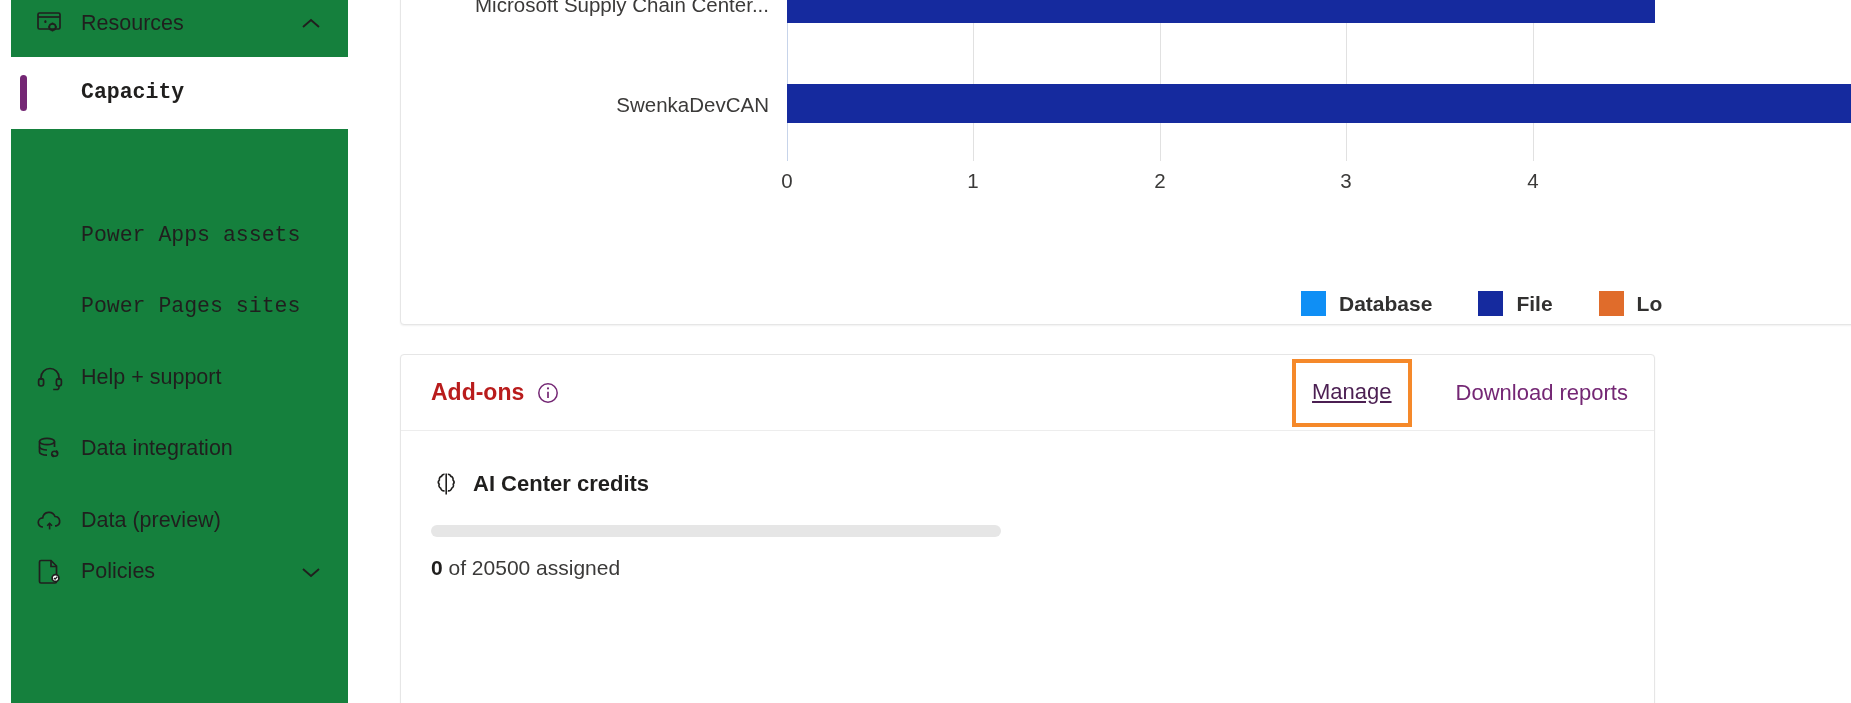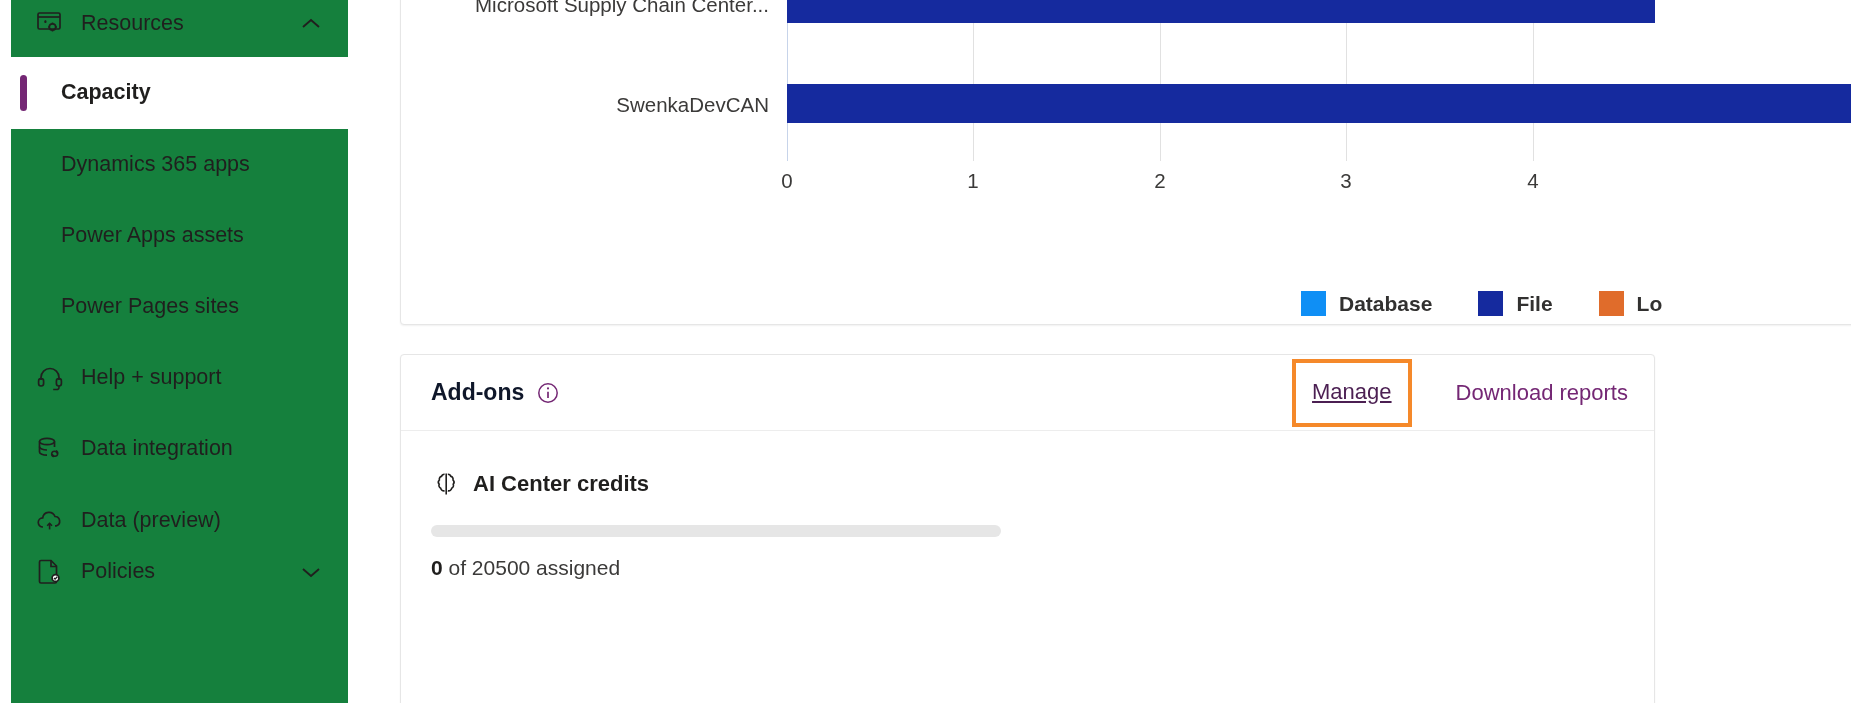--- a/index.html
+++ b/index.html
@@ -32,21 +32,21 @@
   .side-row .lbl {
     font-size:21.5px; color:#201f1e; line-height:1;
     white-space:nowrap;
   }
   .side-row.group .lbl { font-weight:400; }
   .side-row .chev {
     position:absolute; right:24px; top:50%; transform:translateY(-50%);
     width:26px; height:26px;
   }
   .side-row.sub { padding-left:0; }
-  .side-row.sub .lbl { margin-left:50px; }
+  .side-row.sub .lbl { margin-left:70px;font-family:Liberation Mono, monospace; }
   .side-row.selected {
     background:#ffffff;
   }
   .side-row.selected .lbl { font-weight:700; }
   .sel-bar {
     position:absolute; left:9px; top:50%; transform:translateY(-50%);
     width:7px; height:36px; border-radius:4px; background:#742774;
   }
 
   
@@ -90,21 +90,21 @@
   #addons-card { left:52px; top:354px; width:1255px; height:420px; }
   .addons-head {
     position:relative; height:76px; border-bottom:1px solid #ededed;
     display:flex; align-items:center;
   }
   .addons-title {
     position:absolute; left:30px; top:50%; transform:translateY(-50%);
     display:flex; align-items:center;
   }
   .addons-title .t {
-    font-size:23px; font-weight:700; color:#0f172a; line-height:1;
+    font-size:23px; font-weight:700; color:#b91c1c; line-height:1;
   }
   .info-ico { margin-left:12px; width:24px; height:24px; display:block; }
 
   .addons-actions {
     position:absolute; right:26px; top:50%; transform:translateY(-50%);
     display:flex; align-items:center;gap:28px;
   }
   .link {
     font-size:22px; color:#742774; line-height:1;
     white-space:nowrap; cursor:pointer;
@@ -159,23 +159,20 @@
           <path d="M5 16 L13 9 L21 16"></path>
         </svg>
       </span>
     </div>
 
     <div class="side-row sub selected" style="top:57px;">
       <span class="sel-bar"></span>
       <span class="lbl">Capacity</span>
     </div>
 
-    <div class="side-row sub" style="top:129px;">
-      <span class="lbl">Dynamics 365 apps</span>
-    </div>
 
     <div class="side-row sub" style="top:200px;">
       <span class="lbl">Power Apps assets</span>
     </div>
 
     <div class="side-row sub" style="top:271px;">
       <span class="lbl">Power Pages sites</span>
     </div>
 
     <div class="side-row" style="top:342px;">

